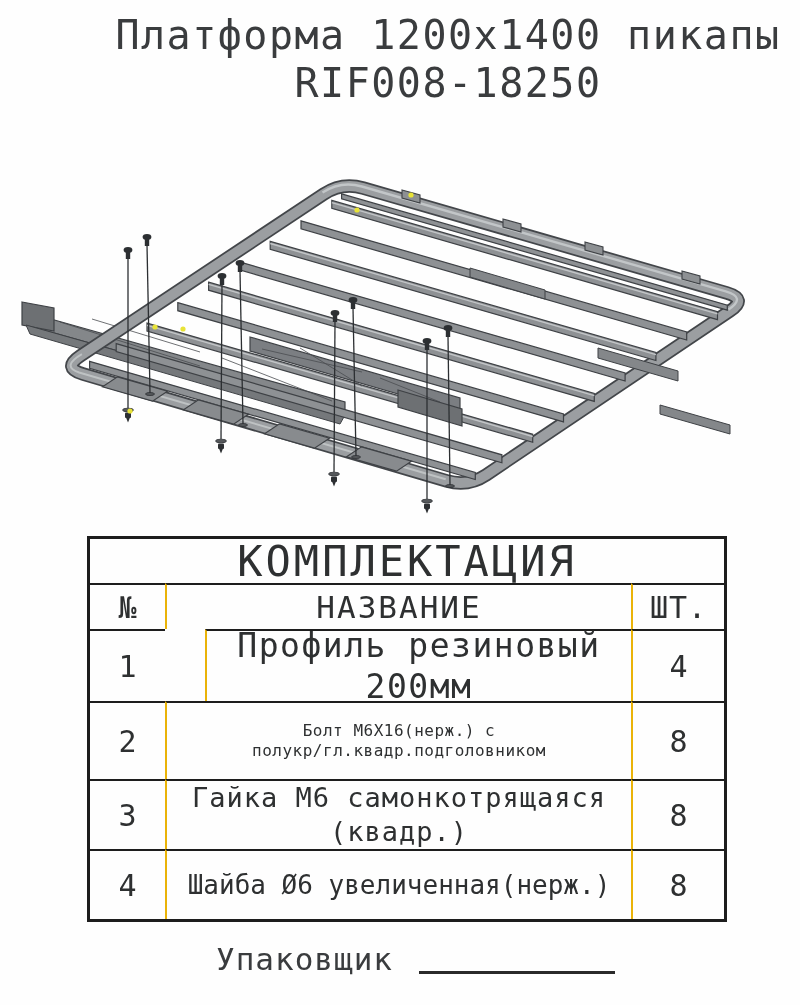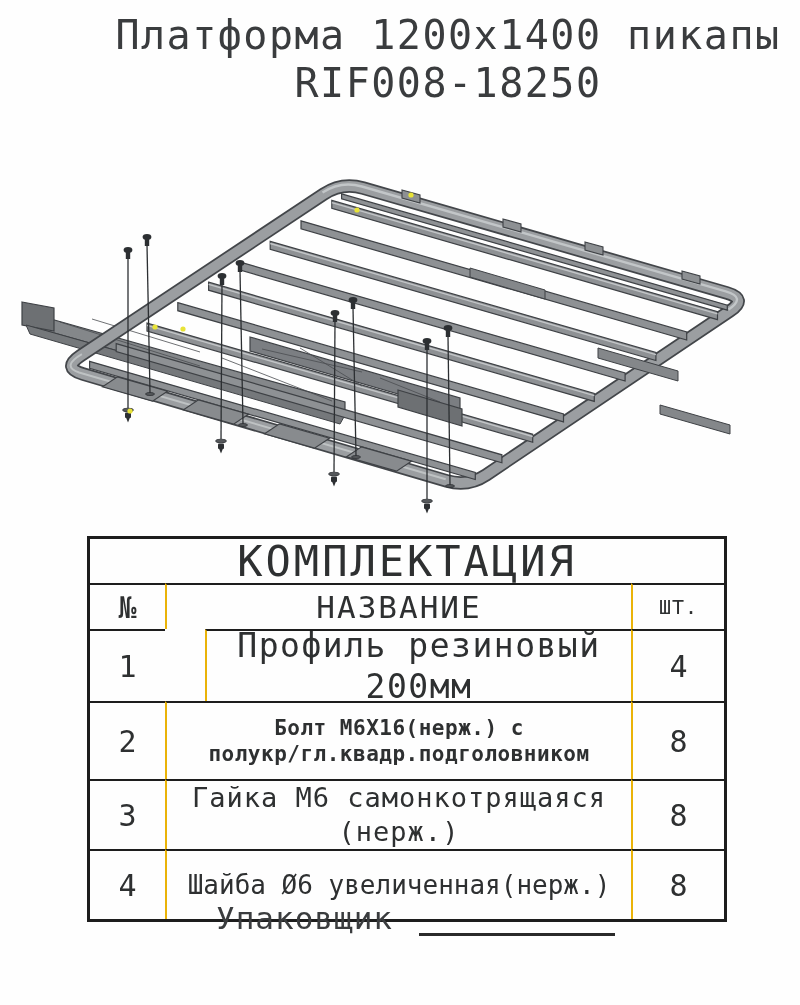--- a/index.html
+++ b/index.html
@@ -23,29 +23,29 @@
   .c{
     display:flex;align-items:center;justify-content:center;text-align:center;
     border-top:2px solid #1d1d1d;border-left:2px solid #eab308;
     color:#2e3031;box-sizing:border-box;
   }
   .c.no-top{border-top:none;}
   .c.no-left{border-left:none;}
   .tbl-title{grid-column:1/4;font-size:42px;letter-spacing:3px;}
   .h-no{font-size:30px;}
   .h-name{font-size:31px;letter-spacing:2px;}
-  .h-qty{font-size:20px;letter-spacing:1px;}
+  .h-qty{font-size:30px;letter-spacing:1px;}
   .cell-no,.cell-qty{font-size:30px;}
   .cell-name{white-space:pre-line;line-height:1.25;padding:2px 6px;}
   .fs-r1{font-size:33px;letter-spacing:1.5px;margin-left:40px;}
-  .fs-r2{font-size:21px;letter-spacing:0.5px;font-weight:bold;}
+  .fs-r2{font-size:16px;letter-spacing:0.5px;}
   .fs-r3{font-size:27px;letter-spacing:1px;}
   .fs-r4{font-size:26px;letter-spacing:0px;}
   
-  .footer{position:absolute;left:216px;top:900px;display:flex;align-items:flex-end;}
+  .footer{position:absolute;left:216px;top:941px;display:flex;align-items:flex-start;}
   .packer{font-size:31px;letter-spacing:1px;color:#3a3c3e;}
   .sig-line{display:inline-block;width:196px;border-bottom:3px solid #2a2a2a;margin-left:26px;height:30px;}
 </style>
 </head>
 <body>
 
 <div class="page">
 
   <div class="title-block">
     <div class="title-line1">Платформа 1200х1400 пикапы</div>
@@ -209,21 +209,21 @@
 200мм</div>
     <div class="c cell-qty">4</div>
 
     <div class="c no-left cell-no">2</div>
     <div class="c cell-name fs-r2">Болт М6Х16(нерж.) с
 полукр/гл.квадр.подголовником</div>
     <div class="c cell-qty">8</div>
 
     <div class="c no-left cell-no">3</div>
     <div class="c cell-name fs-r3">Гайка  М6 самонкотрящаяся
-(нерж.)</div>
+(квадр.)</div>
     <div class="c cell-qty">8</div>
 
     <div class="c no-left cell-no">4</div>
     <div class="c cell-name fs-r4">Шайба Ø6 увеличенная(нерж.)</div>
     <div class="c cell-qty">8</div>
   </div>
 
   <div class="footer">
     <span class="packer">Упаковщик</span>
     <span class="sig-line"></span>

